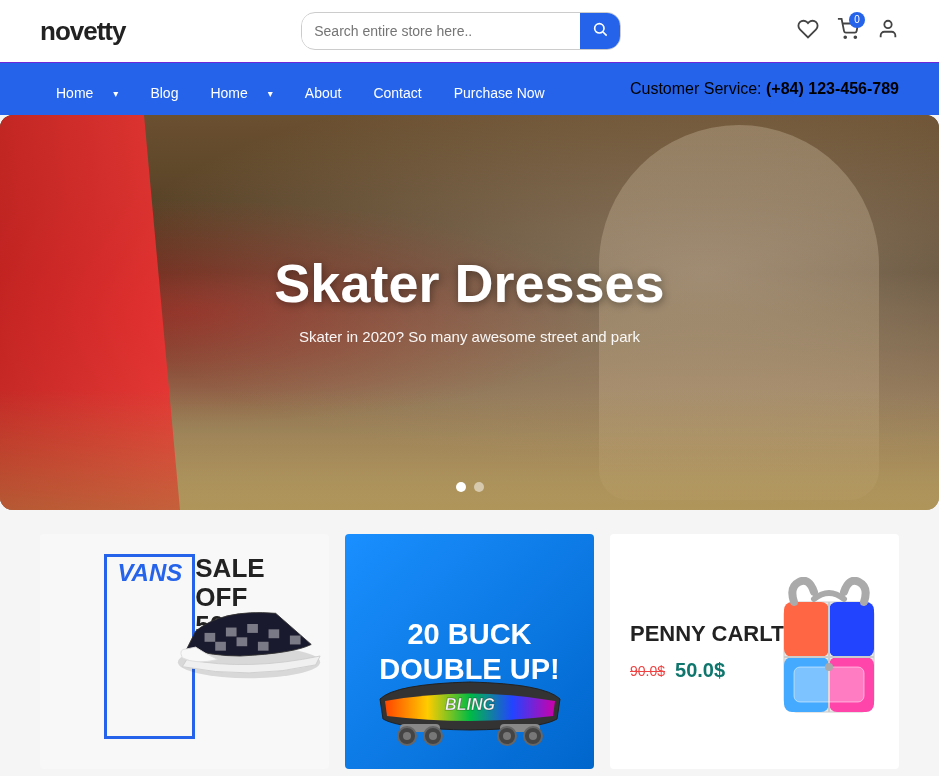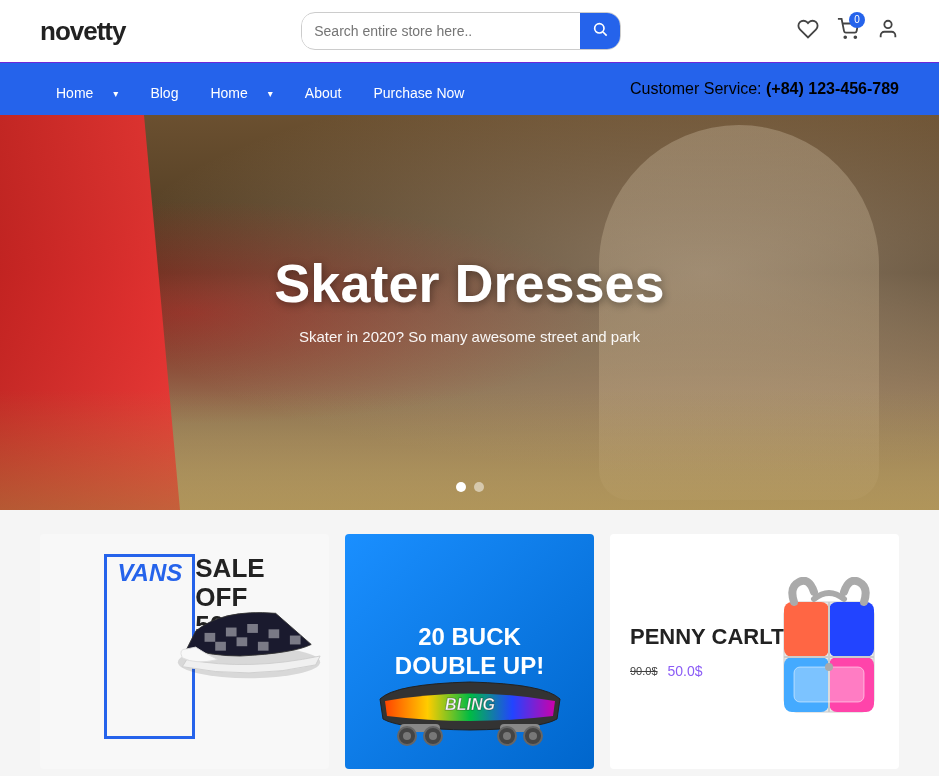--- a/index.html
+++ b/index.html
@@ -107,20 +107,21 @@
     
     .hero {
       position: relative;
       height: 395px;
       background: linear-gradient(to right, rgba(60,40,20,0.7), rgba(60,40,20,0.2)),
                   linear-gradient(135deg, #8B6914 0%, #5a4010 30%, #3a2a08 60%, #c8b08a 100%);
       overflow: hidden;
       display: flex;
       align-items: center;
       justify-content: center;
+      border-radius: 13px;
     }
     .hero-bg {
       position: absolute;
       inset: 0;
       background:
         radial-gradient(ellipse at 75% 40%, rgba(200,180,160,0.5) 0%, transparent 60%),
         radial-gradient(ellipse at 20% 50%, rgba(180,30,30,0.6) 0%, transparent 40%),
         linear-gradient(to bottom, #6b5030 0%, #4a3820 40%, #8a7050 70%, #c0a878 100%);
     }
     
@@ -241,21 +242,21 @@
       background: linear-gradient(135deg, #1a8fff 0%, #0066cc 100%);
       display: flex;
       align-items: center;
       justify-content: center;
       flex-direction: column;
       position: relative;
       overflow: hidden;
     }
     .buck-title {
       color: #fff;
-      font-size: 24px;
+      font-size: 29px;
       font-weight: 900;
       text-align: center;
       line-height: 1.2;
       z-index: 2;
       position: relative;
     }
 
     
     .card-penny {
       background: #fff;
@@ -272,28 +273,28 @@
       color: #222;
       line-height: 1.2;
       margin-bottom: 12px;
     }
     .price-row {
       display: flex;
       align-items: center;
       gap: 10px;
     }
     .price-original {
-      color: #404040;
-      font-size: 11px;
+      color: #ef4444;
+      font-size: 14px;
       text-decoration: line-through;
     }
     .price-sale {
-      color: #8b5cf6;
-      font-size: 14px;
-      font-weight: 400;
+      color: #0f766e;
+      font-size: 20px;
+      font-weight: 700;
     }
   </style>
 </head>
 <body>
 
 <header class="header">
   <div class="logo">novetty</div>
 
   <div class="search-bar">
     <input type="text" placeholder="Search entire store here.." style="">
@@ -338,20 +339,23 @@
       <span>Blog</span>
     </a>
     <a class="nav-item">
       <span>Home</span>
       <span class="nav-chevron">▾</span>
     </a>
     <a class="nav-item">
       <span>About</span>
     </a>
     <a class="nav-item">
+      <span>Contact</span>
+    </a>
+    <a class="nav-item">
       <span>Purchase Now</span>
     </a>
   </div>
   <div class="customer-service">
     <span>Customer Service:</span>
     <strong>(+84) 123-456-789</strong>
   </div>
 </nav>
 
 <section class="hero">

